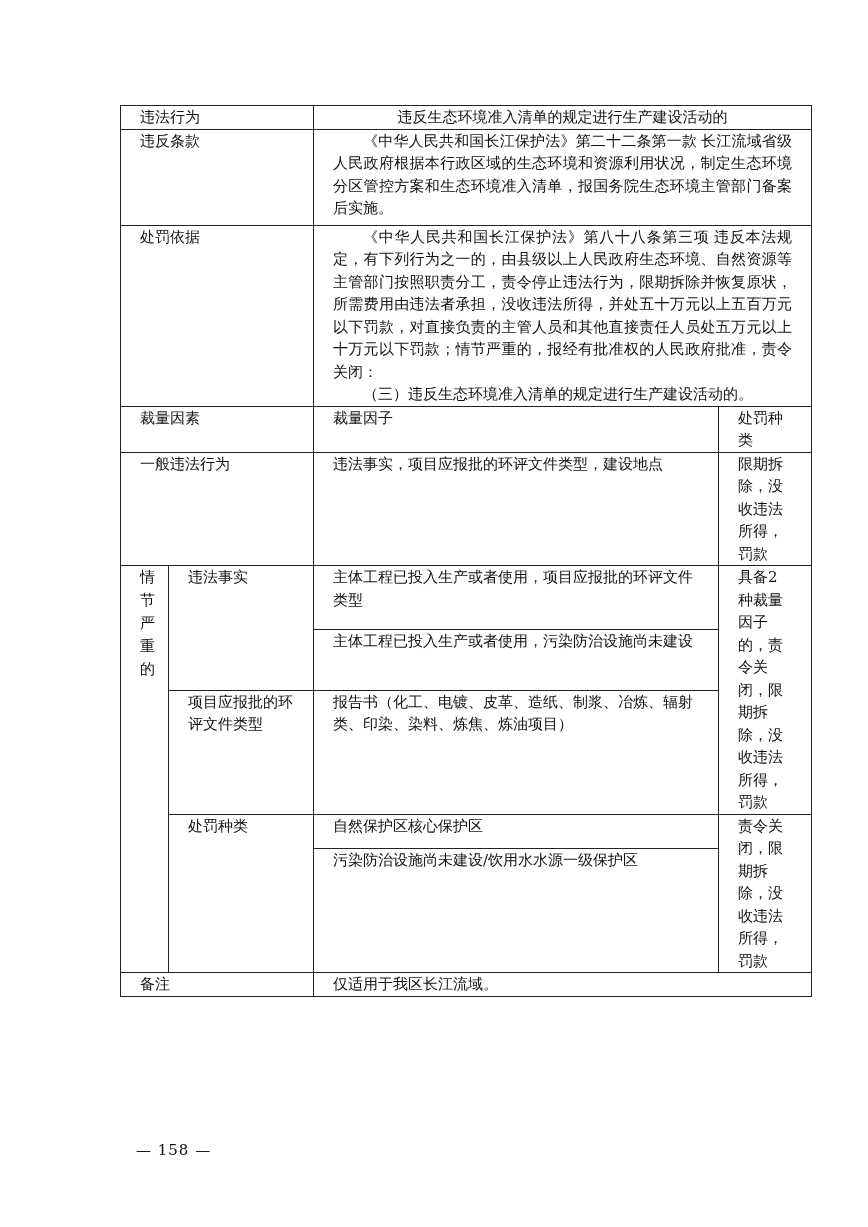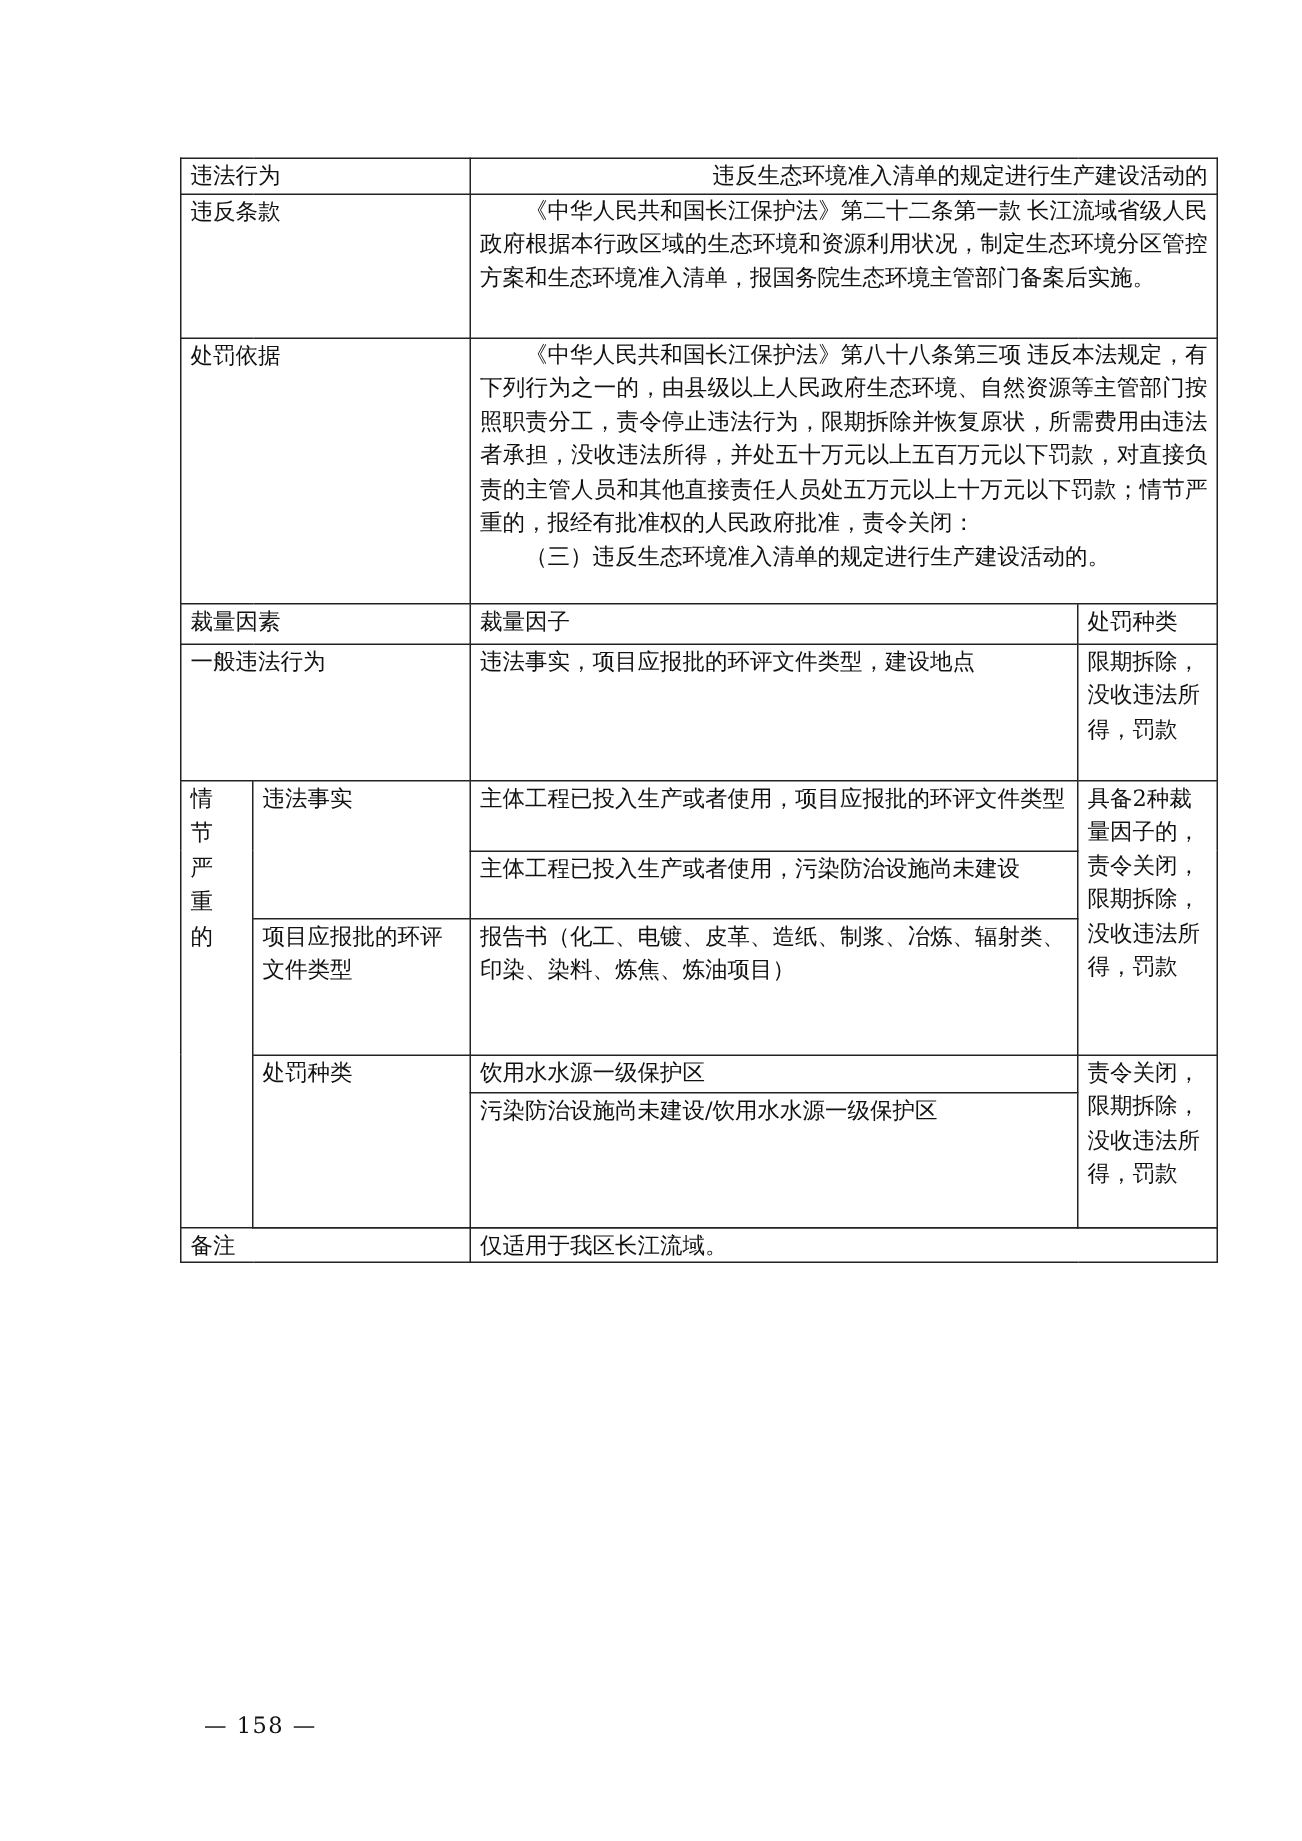--- a/index.html
+++ b/index.html
@@ -1,22 +1,22 @@
 <!DOCTYPE html>
 <html><head>
 <meta charset="utf-8">
 <style>
   html, body { margin:0; padding:0; background:#ffffff; }
   body { width:868px; height:1227px; position:relative; overflow:hidden;
          font-family:"DejaVu Serif","Liberation Serif",serif; color:#111; }
   .tbl { position:absolute; left:120px; top:105px; width:691px;
          border-collapse:collapse; table-layout:fixed; font-size:15px; line-height:22.5px; }
-  .tbl td { border:1px solid #222; vertical-align:top; padding:0 6px; word-break:break-all; }
+  .tbl td { border:1px solid #222; vertical-align:top; padding:0 19px; word-break:break-all; }
   .indent { text-indent:2em; }
-  .center { text-align:right; }
+  .center { text-align:center; }
   .vert { width:1em; line-height:23px; }
   .just { text-align:justify;font-family:Liberation Serif, serif; }
   .pageno { position:absolute; left:136px; top:1141px; font-size:15px; letter-spacing:1px; }
 </style>
 </head>
 <body>
 
 <table class="tbl">
   <colgroup>
     <col style="width:48px">
@@ -64,21 +64,21 @@
   </tr>
   <tr style="height:45px">
     <td>主体工程已投入生产或者使用，污染防治设施尚未建设</td>
   </tr>
   <tr style="height:91px">
     <td>项目应报批的环评文件类型</td>
     <td>报告书（化工、电镀、皮革、造纸、制浆、冶炼、辐射类、印染、染料、炼焦、炼油项目）</td>
   </tr>
   <tr style="height:25px">
     <td rowspan="2">处罚种类</td>
-    <td>饮用水水源一级保护区</td>
+    <td>自然保护区核心保护区</td>
     <td rowspan="2">责令关闭，限期拆除，没收违法所得，罚款</td>
   </tr>
   <tr style="height:90px">
     <td>污染防治设施尚未建设/饮用水水源一级保护区</td>
   </tr>
   <tr style="height:0"></tr>
   <tr style="height:19px">
     <td colspan="2">备注</td>
     <td colspan="2">仅适用于我区长江流域。</td>
   </tr>

